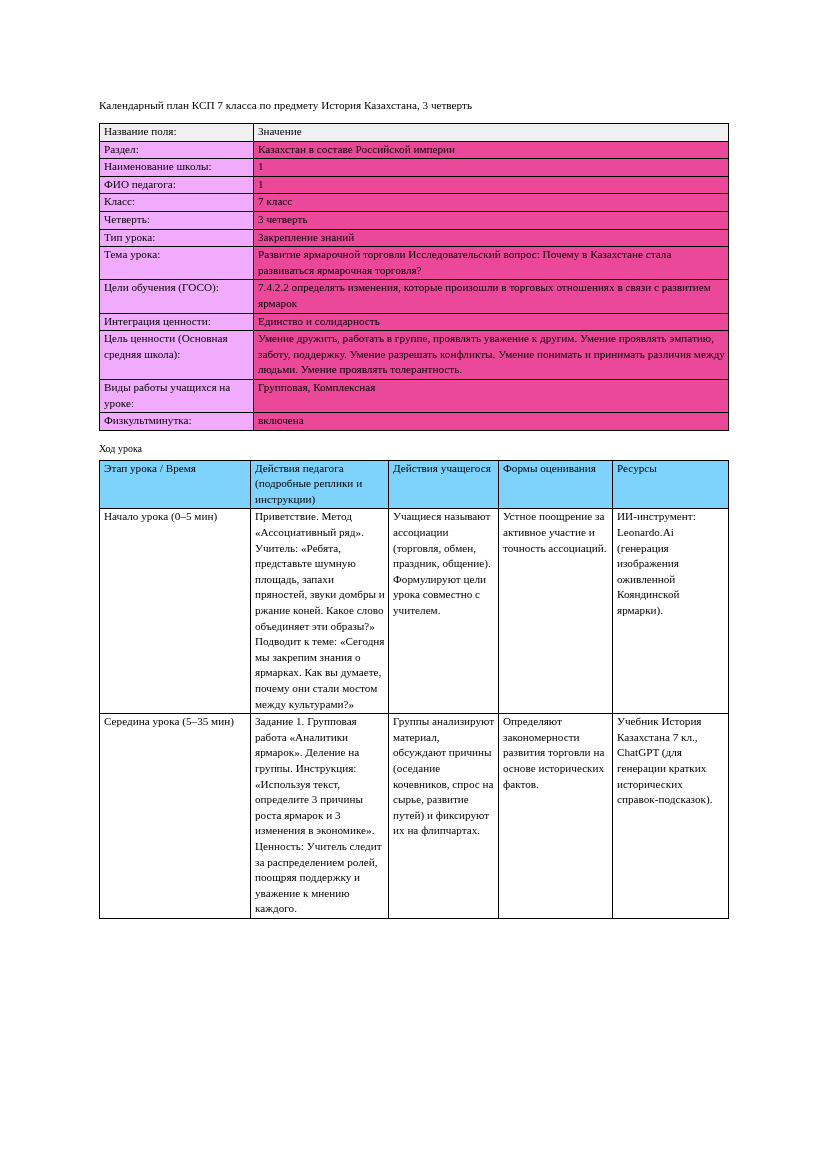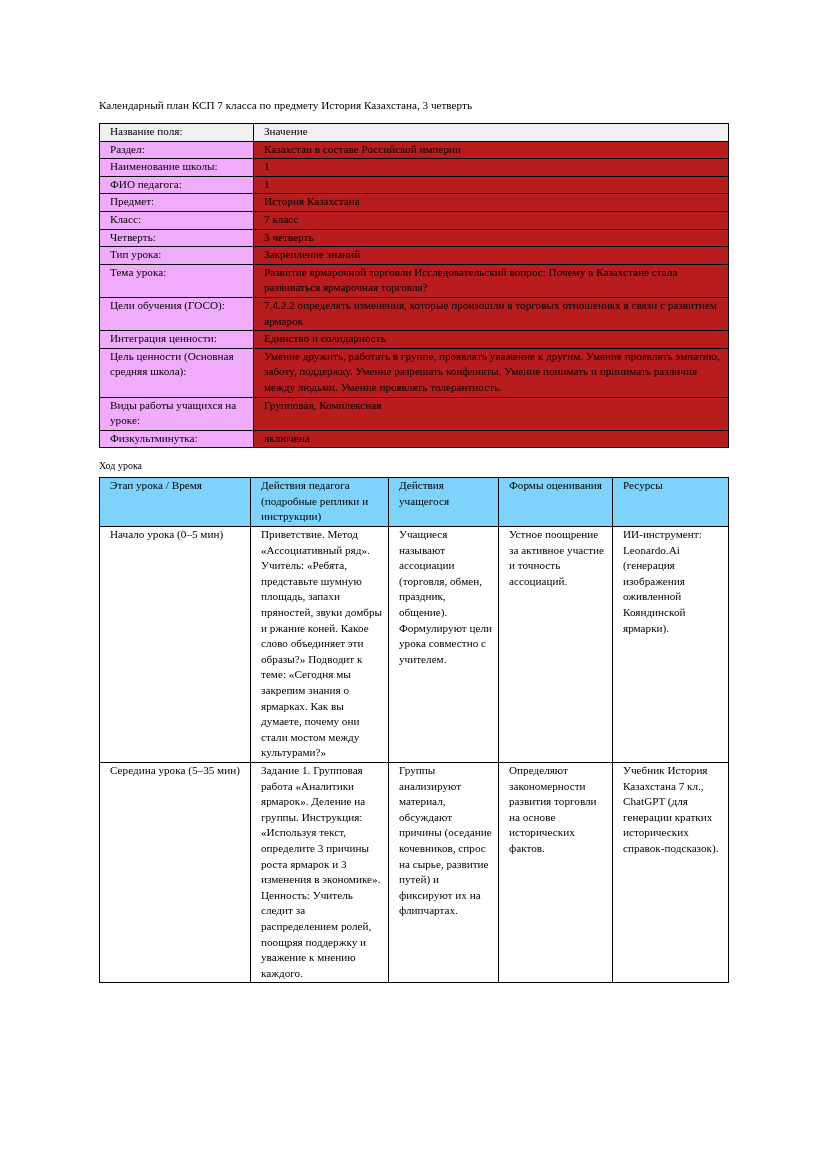--- a/index.html
+++ b/index.html
@@ -40,34 +40,34 @@
 
   table {
     border-collapse: collapse;
     width: 629px;
     table-layout: fixed;
     font-size: 11.2px;
     line-height: 15.6px;
   }
   table td, table th {
     border: 1px solid #000000;
-    padding: 0px 3px 1px 10px;
+    padding: 0px 3px 1px 4px;
     vertical-align: top;
     text-align: left;
     font-weight: normal;
     word-wrap: break-word;
     overflow-wrap: break-word;
   }
 
   
   #info-table col.c-label { width: 154px; }
   #info-table col.c-value { width: 475px; }
   #info-table thead td { background: #f0f0f0; }
   #info-table tbody td.label { background: #f0abfc; }
-  #info-table tbody td.value { background: #b91c1c; }
+  #info-table tbody td.value { background: #ec4899; }
 
   .section-caption {
     font-size: 10px;
     line-height: 15px;
     margin: 10px 0 4px 0;
   }
 
   
   #flow-table col.c1 { width: 151px; }
   #flow-table col.c2 { width: 138px; }
@@ -102,24 +102,20 @@
           <td class="label">Раздел:</td>
           <td class="value">Казахстан в составе Российской империи</td>
         </tr>
         <tr>
           <td class="label">Наименование школы:</td>
           <td class="value">1</td>
         </tr>
         <tr>
           <td class="label">ФИО педагога:</td>
           <td class="value">1</td>
-        </tr>
-        <tr>
-          <td class="label">Предмет:</td>
-          <td class="value">История Казахстана</td>
         </tr>
         <tr>
           <td class="label">Класс:</td>
           <td class="value">7 класс</td>
         </tr>
         <tr>
           <td class="label">Четверть:</td>
           <td class="value">3 четверть</td>
         </tr>
         <tr>

